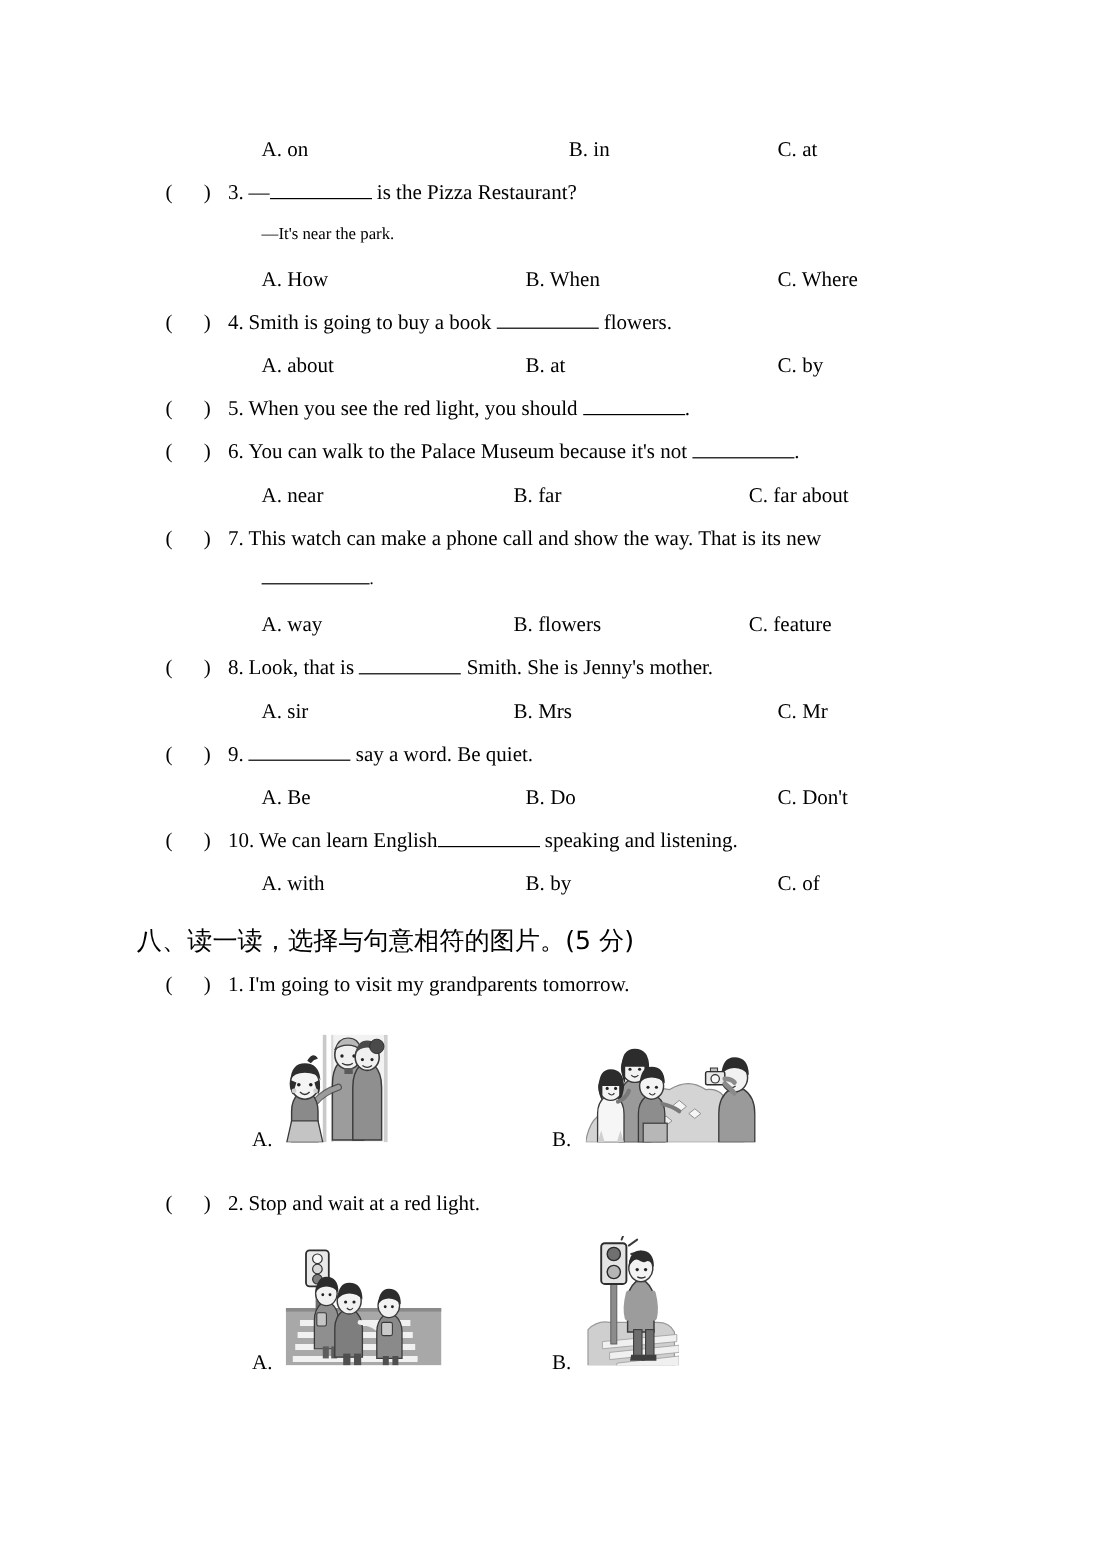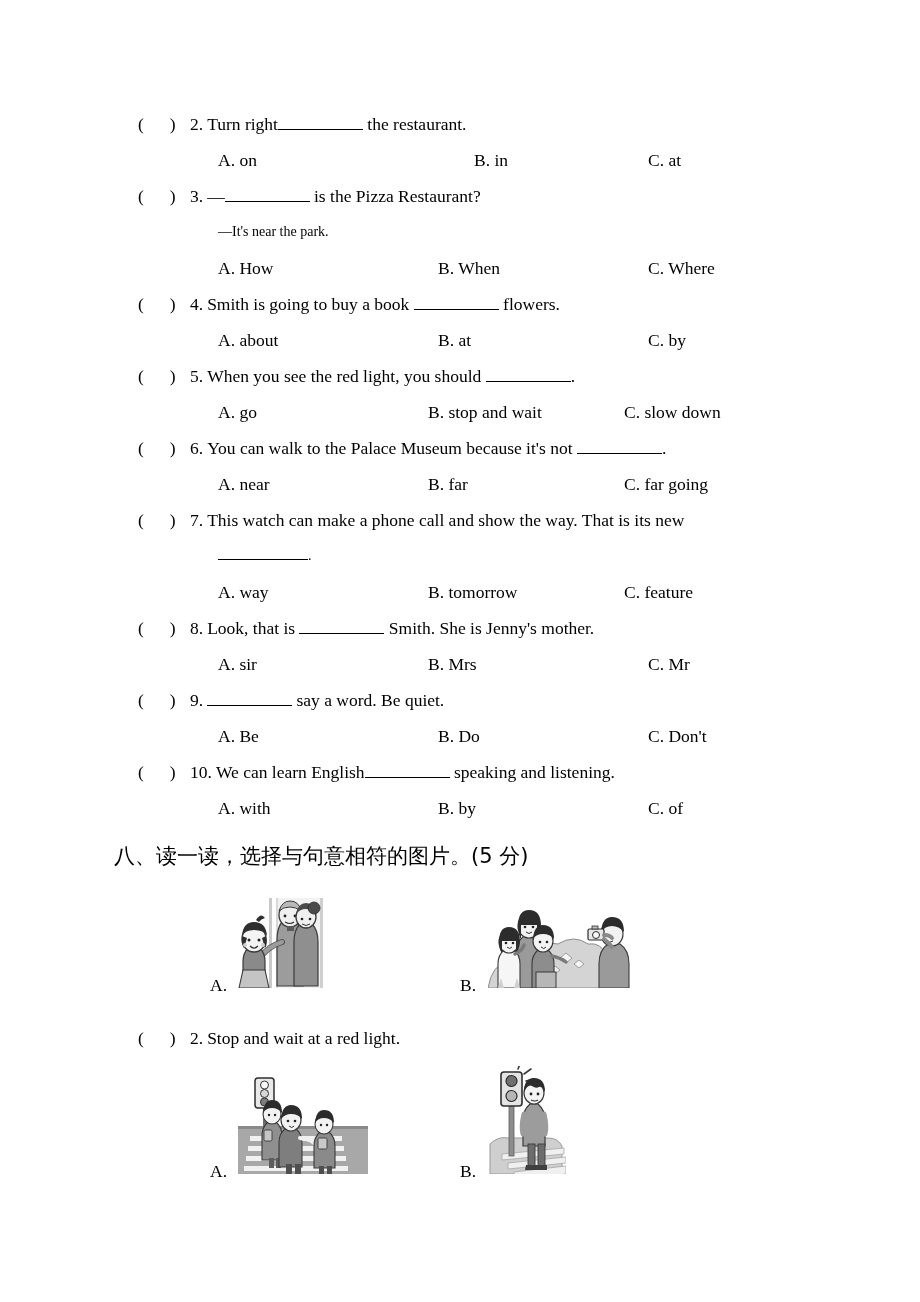--- a/index.html
+++ b/index.html
@@ -115,23 +115,20 @@
     overflow: hidden;
   }
   .pic-box svg { display: block; }
 </style>
 </head>
 <body>
 
 <div class="page">
   <div class="content">
 
-    <div class="q-line">
-      <span class="paren"><span class="lp">(</span><span class="rp">)</span></span><span class="qnum">2.</span><span>Turn right</span><span class="blank w85"></span> <span>the restaurant.</span>
-    </div>
     <div class="opt-row">
       <span class="opt a"><span>A.</span> <span>on</span></span>
       <span class="opt b b4"><span>B.</span> <span>in</span></span>
       <span class="opt c c4"><span>C.</span> <span>at</span></span>
     </div>
 
     <div class="q-line">
       <span class="paren"><span class="lp">(</span><span class="rp">)</span></span><span class="qnum">3.</span><span>—</span><span class="blank w85"></span> <span>is the Pizza Restaurant?</span>
     </div>
     <div class="cont-line">—It's near the park.</div>
@@ -146,42 +143,37 @@
     </div>
     <div class="opt-row">
       <span class="opt a"><span>A.</span> <span>about</span></span>
       <span class="opt b b2"><span>B.</span> <span>at</span></span>
       <span class="opt c c4"><span>C.</span> <span>by</span></span>
     </div>
 
     <div class="q-line">
       <span class="paren"><span class="lp">(</span><span class="rp">)</span></span><span class="qnum">5.</span><span>When you see the red light, you should </span><span class="blank w85"></span><span>.</span>
     </div>
-    <div class="opt-row">
-      <span class="opt a"><span>A.</span> <span>go</span></span>
-      <span class="opt b b3"><span>B.</span> <span>stop and wait</span></span>
-      <span class="opt c c3"><span>C.</span> <span>slow down</span></span>
-    </div>
 
     <div class="q-line">
       <span class="paren"><span class="lp">(</span><span class="rp">)</span></span><span class="qnum">6.</span><span>You can walk to the Palace Museum because it's not </span><span class="blank w85"></span><span>.</span>
     </div>
     <div class="opt-row">
       <span class="opt a"><span>A.</span> <span>near</span></span>
       <span class="opt b b3"><span>B.</span> <span>far</span></span>
-      <span class="opt c c3"><span>C.</span> <span>far going</span></span>
+      <span class="opt c c3"><span>C.</span> <span>far about</span></span>
     </div>
 
     <div class="q-line">
       <span class="paren"><span class="lp">(</span><span class="rp">)</span></span><span class="qnum">7.</span><span>This watch can make a phone call and show the way. That is its new</span>
     </div>
     <div class="cont-line"><span class="blank w90"></span><span>.</span></div>
     <div class="opt-row">
       <span class="opt a"><span>A.</span> <span>way</span></span>
-      <span class="opt b b3"><span>B.</span> <span>tomorrow</span></span>
+      <span class="opt b b3"><span>B.</span> <span>flowers</span></span>
       <span class="opt c c3"><span>C.</span> <span>feature</span></span>
     </div>
 
     <div class="q-line">
       <span class="paren"><span class="lp">(</span><span class="rp">)</span></span><span class="qnum">8.</span><span>Look, that is </span><span class="blank w85"></span><span> Smith. She is Jenny's mother.</span>
     </div>
     <div class="opt-row">
       <span class="opt a"><span>A.</span> <span>sir</span></span>
       <span class="opt b b3"><span>B.</span> <span>Mrs</span></span>
       <span class="opt c c4"><span>C.</span> <span>Mr</span></span>
@@ -200,20 +192,23 @@
       <span class="paren"><span class="lp">(</span><span class="rp">)</span></span><span class="qnum">10.</span><span>We can learn English</span><span class="blank w85"></span><span> speaking and listening.</span>
     </div>
     <div class="opt-row">
       <span class="opt a"><span>A.</span> <span>with</span></span>
       <span class="opt b b2"><span>B.</span> <span>by</span></span>
       <span class="opt c c4"><span>C.</span> <span>of</span></span>
     </div>
 
     <div class="section-head cjk" style="margin-left:-24px;">八、读一读，选择与句意相符的图片。(5 分)</div>
 
+    <div class="q-line">
+      <span class="paren"><span class="lp">(</span><span class="rp">)</span></span><span class="qnum">1.</span><span>I'm going to visit my grandparents tomorrow.</span>
+    </div>
 
     <div class="pic-row">
 
       <div class="pic-slot" style="left:72px;">
         <span class="pic-label">A.</span>
         <div class="pic-box">
           <svg width="96" height="90" viewBox="0 0 96 90" xmlns="http://www.w3.org/2000/svg">
             <rect x="0" y="0" width="96" height="90" fill="#ffffff"></rect>
 
             <rect x="31" y="0" width="3" height="90" fill="#c9c9c9"></rect>

